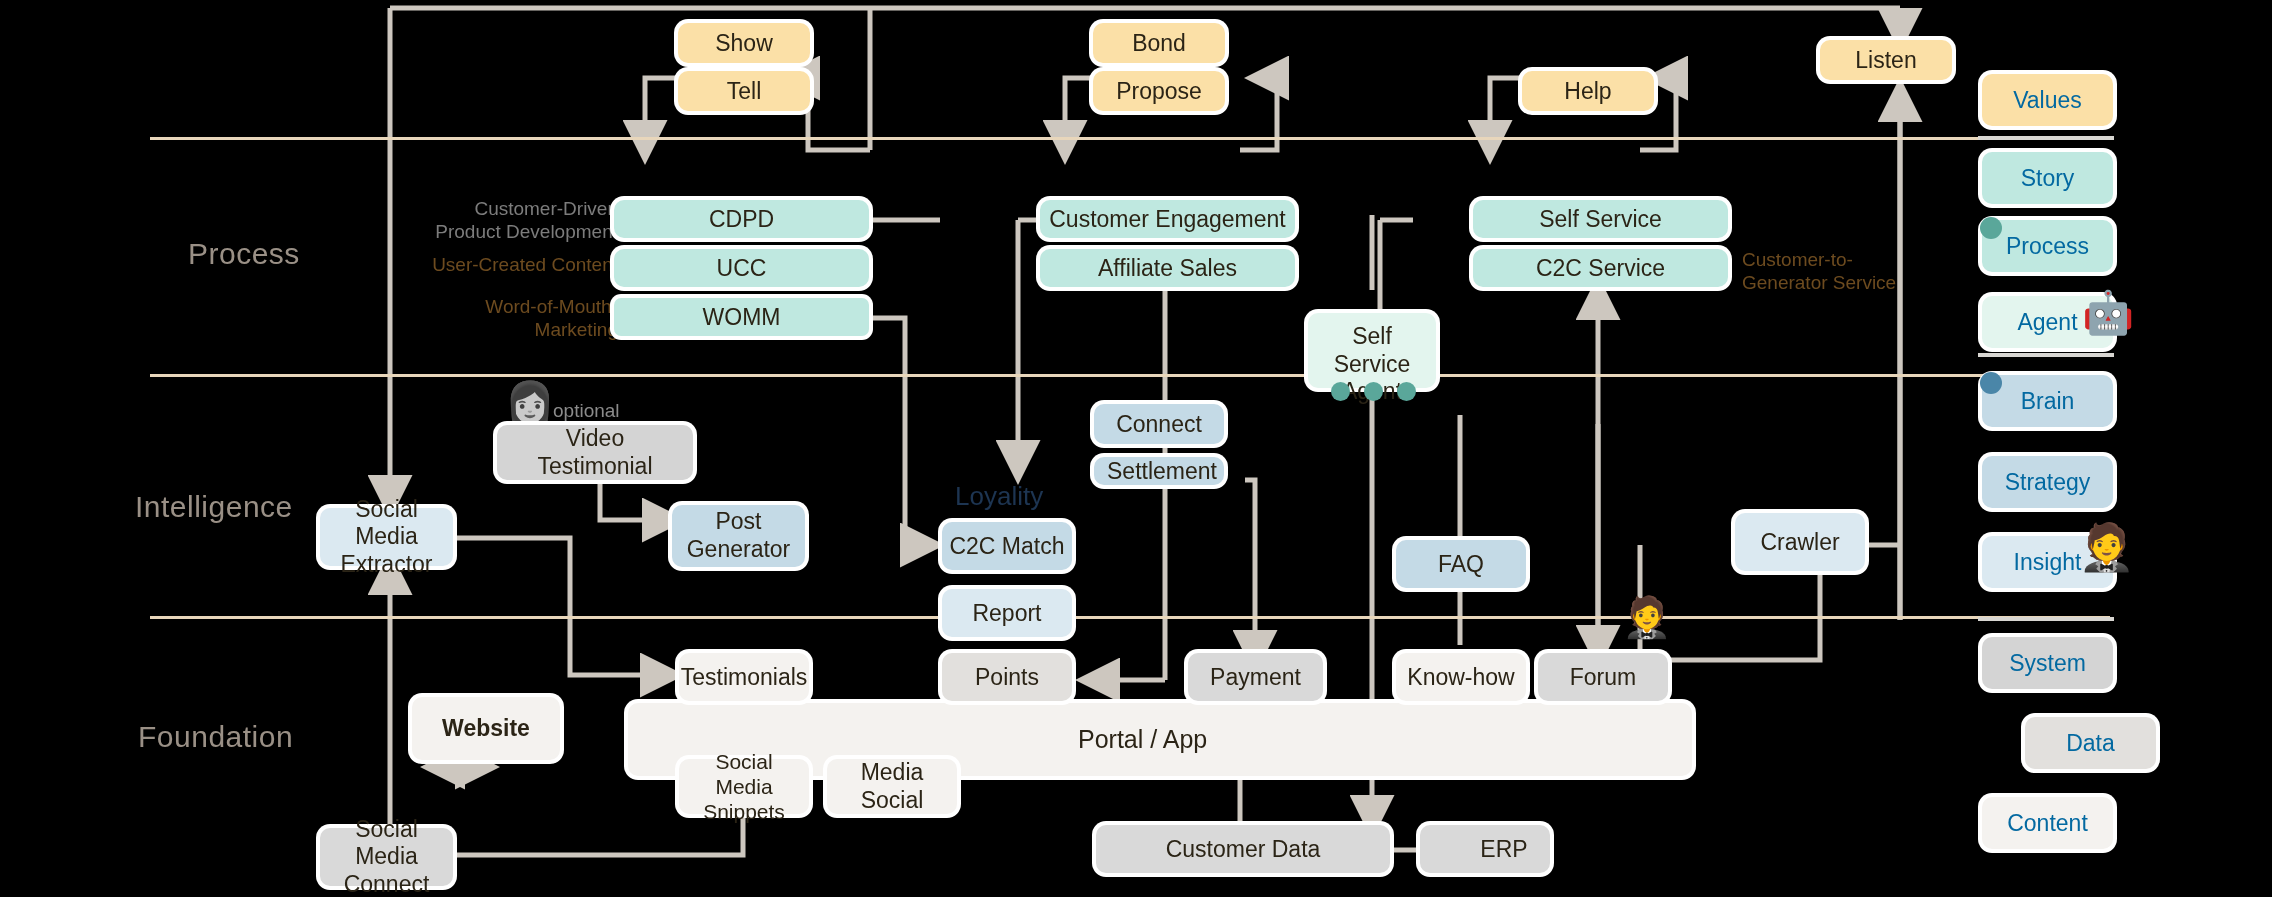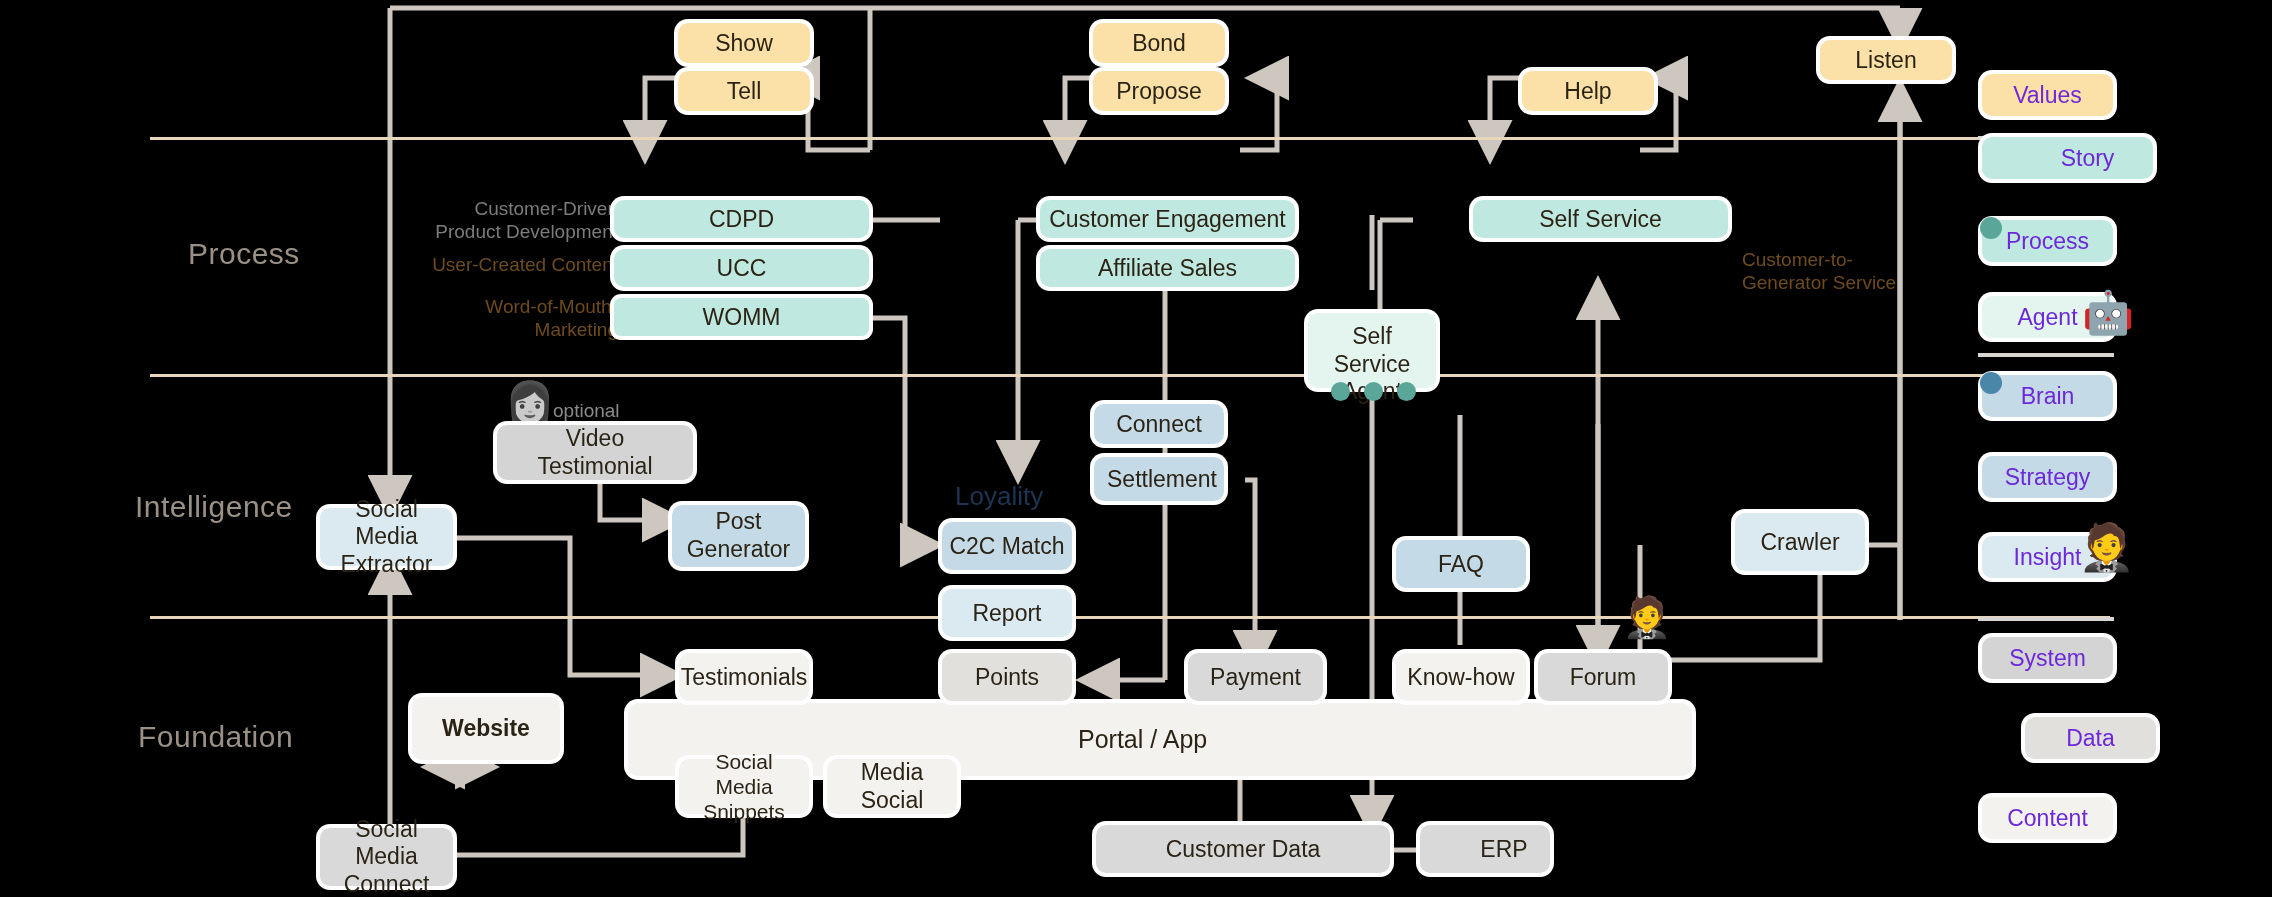--- a/index.html
+++ b/index.html
@@ -33,23 +33,23 @@
   
   .cap{position:absolute;font-size:19px;line-height:1.2;text-align:right;}
   .cap.gray{color:#7c7c7c;}
   .cap.brown{color:#6d4b1f;}
   .cap.left{text-align:left;}
   .cap.optional{color:#8b8b8b;font-size:19px;}
 
   .loyality{position:absolute;color:#1d3552;font-size:26px;}
 
   
-  .sb{position:absolute;width:131px;height:42px;border-radius:10px;
+  .sb{position:absolute;width:131px;height:52px;border-radius:10px;
       display:flex;align-items:center;justify-content:center;
-      box-shadow:0 0 0 4px #fff;color:#6d28d9;font-size:23px;}
+      box-shadow:0 0 0 4px #fff;color:#0369a1;font-size:23px;}
   .sbdiv{position:absolute;height:4px;background:#d8d6d2;width:136px;left:1978px;}
   .dot{position:absolute;width:22px;height:22px;border-radius:50%;}
 
   
   svg.wires{position:absolute;left:0;top:0;width:2272px;height:897px;
             pointer-events:none;}
 
   
   .avatar{position:absolute;font-size:40px;line-height:1;
           filter:saturate(1.1);}
@@ -173,20 +173,21 @@
 Generator Service</div>
 
   <div class="node c-teal" style="left:614px;top:200px;width:255px;height:38px;">CDPD</div>
   <div class="node c-teal" style="left:614px;top:249px;width:255px;height:38px;">UCC</div>
   <div class="node c-teal" style="left:614px;top:298px;width:255px;height:38px;border-radius:7px;">WOMM</div>
 
   <div class="node c-teal" style="left:1040px;top:200px;width:255px;height:38px;">Customer Engagement</div>
   <div class="node c-teal" style="left:1040px;top:249px;width:255px;height:38px;">Affiliate Sales</div>
 
   <div class="node c-teal" style="left:1473px;top:200px;width:255px;height:38px;">Self Service</div>
+  <div class="node c-teal" style="left:1473px;top:249px;width:255px;height:38px;">C2C Service</div>
 
   <div class="avatar gs" style="left:505px;top:382px;">👩</div>
   <div class="cap optional" style="left:553px;top:400px;width:120px;text-align:left;">optional</div>
 
   <div class="node c-gray two" style="left:497px;top:425px;width:196px;height:55px;white-space:pre-line;">Video
 Testimonial</div>
 
   <div class="node c-bluelt two" style="left:320px;top:508px;width:133px;height:58px;white-space:pre-line;">Social Media
 Extractor</div>
 
@@ -196,21 +197,21 @@
   <div class="node c-mint two" style="left:1308px;top:313px;width:128px;height:75px;white-space:pre-line;
               align-items:flex-start;padding-top:10px;">Self Service
 Agent</div>
   <div class="agentdots" style="left:1331px;top:382px;">
       <i></i>
       <i></i>
       <i></i>
     </div>
 
   <div class="node c-blue" style="left:1094px;top:404px;width:130px;height:40px;">Connect</div>
-  <div class="node c-blue" style="left:1094px;top:457px;width:130px;height:44px;padding-left:12px;">Settlement</div>
+  <div class="node c-blue" style="left:1094px;top:457px;width:130px;height:28px;padding-left:12px;">Settlement</div>
 
   <div class="loyality" style="left:955px;top:481px;">Loyality</div>
 
   <div class="node c-blue" style="left:942px;top:522px;width:130px;height:48px;">C2C Match</div>
   <div class="node c-bluelt" style="left:942px;top:589px;width:130px;height:48px;">Report</div>
 
   <div class="node c-blue" style="left:1396px;top:540px;width:130px;height:48px;">FAQ</div>
 
   <div class="node c-bluelt" style="left:1735px;top:513px;width:130px;height:58px;">Crawler</div>
 
@@ -239,21 +240,21 @@
   <div class="node c-gray2 two" style="left:320px;top:828px;width:133px;height:58px;white-space:pre-line;">Social Media
 Connect</div>
 
   <div class="node c-gray2" style="left:1096px;top:825px;width:294px;height:48px;">Customer Data</div>
 
   <div class="node c-gray2" style="left:1420px;top:825px;width:130px;height:48px;padding-left:44px;">ERP</div>
 
   <div class="sb c-yellow" style="left:1982px;top:74px;">Values</div>
   <div class="sbdiv" style="top:136px;"></div>
 
-  <div class="sb c-teal" style="left:1982px;top:137px;padding-left:40px;">Story</div>
+  <div class="sb c-teal" style="left:1982px;top:152px;">Story</div>
 
   <div class="sb c-teal" style="left:1982px;top:220px;">Process</div>
   <div class="dot" style="left:1980px;top:217px;background:#5aa79a;"></div>
 
   <div class="sb c-mint" style="left:1982px;top:296px;">Agent</div>
   <div class="avatar" style="left:2082px;top:292px;font-size:42px;">🤖</div>
   <div class="sbdiv" style="top:353px;"></div>
 
   <div class="sb c-blue" style="left:1982px;top:375px;">Brain</div>
   <div class="dot" style="left:1980px;top:372px;background:#4a86a8;"></div>

